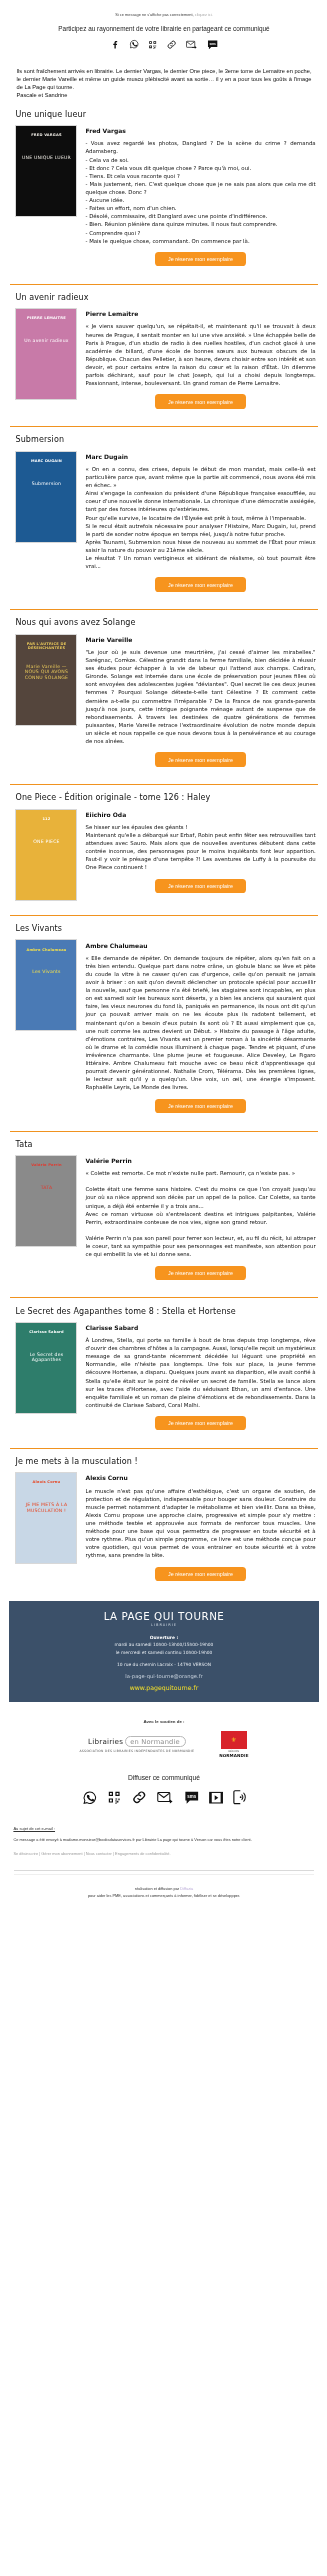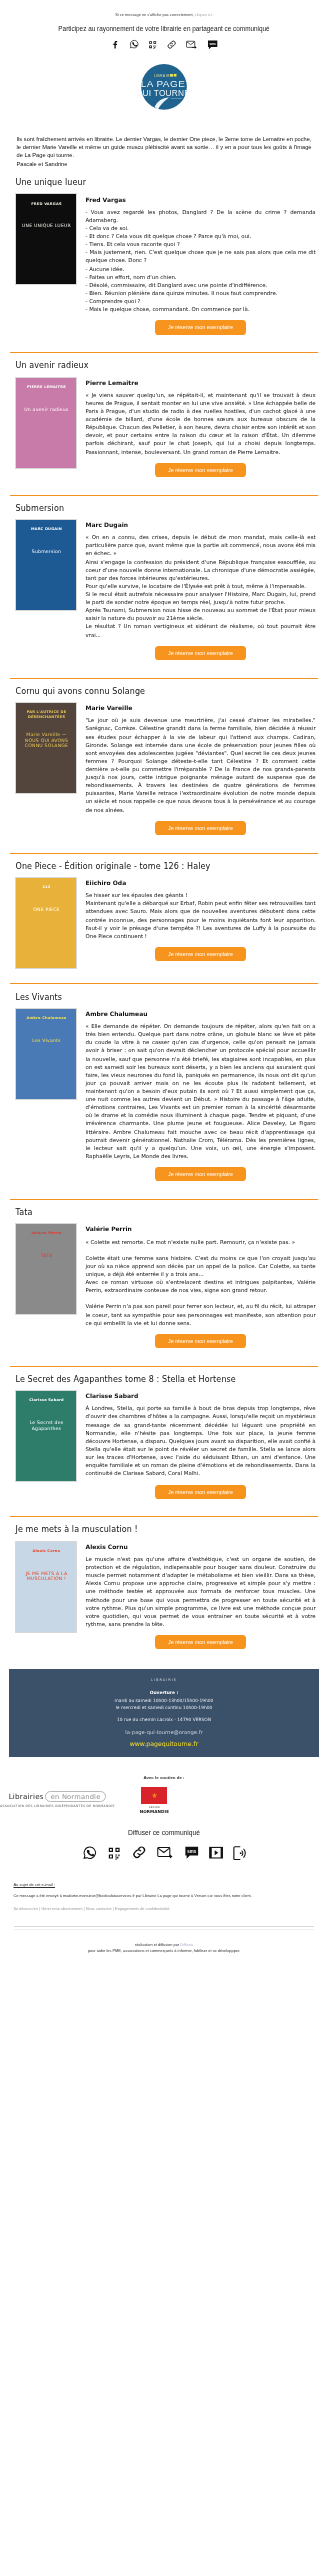--- a/index.html
+++ b/index.html
@@ -137,21 +137,21 @@
   }
   .banner-sub{font-size:3.6px;letter-spacing:1px;color:#cfd8e2;margin-bottom:7.2px;}
   .banner-line{font-size:4.4px;line-height:1.7;color:#e6ebf1;}
   .banner-line.b{font-weight:bold;color:#ffffff;}
   .banner-mail{font-size:5.2px;color:#c8d2dd;margin-top:5.2px;}
   .banner-web{font-size:6.2px;color:#f5e028;margin-top:5.2px;font-weight:400;}
 
   
   .support{text-align:center;padding:17.5px 0 0 0;}
   .support-label{font-size:4.4px;color:#333;font-weight:bold;margin-bottom:7.2px;font-family:"Liberation Sans",sans-serif;}
-  .support-logos{display:flex;justify-content:flex-start;align-items:center;gap:25px;}
+  .support-logos{display:flex;justify-content:center;align-items:center;gap:25px;}
   .lib-logo{text-align:center;}
   .lib-logo .l1{font-size:7.2px;color:#2b2b2b;letter-spacing:0.2px;}
   .lib-logo .l1 .pill{
     display:inline-block;border:0.5px solid #b8b8b8;border-radius:6.2px;
     padding:0.5px 4.6px;color:#8f8f8f;margin-left:1.5px;font-size:6.7px;
   }
   .lib-logo .l2{font-size:3.1px;color:#555;letter-spacing:0.3px;margin-top:2.1px;line-height:1.5;}
   .norm{text-align:center;}
   .norm .flag{
     width:26px;height:17.5px;background:#d8232a;margin:0 auto;
@@ -218,33 +218,20 @@
         </svg>
     </span>
     <span class="ic">
       <svg width="11.3" height="9.8" viewBox="0 0 24 21">
           <path fill="#111" d="M2 1h20v14H9l-5 5v-5H2z"></path>
           <text x="12" y="11" font-size="7" font-weight="bold" fill="#fff" text-anchor="middle" font-family="Liberation Sans, sans-serif">sms</text>
         </svg>
     </span>
   </div>
 
-  <div class="logo-wrap">
-    <svg width="54" height="54" viewBox="0 0 104 104">
-      <circle cx="52" cy="48" r="44" fill="#20638f"></circle>
-      <path d="M20 70 Q52 104 88 64 Q62 84 34 86 Z" fill="#20638f"></path>
-      <path d="M34 86 Q42 70 62 68 Q46 80 40 92 Z" fill="#eef5f9"></path>
-      <text x="52" y="28" font-size="6" fill="#e6e09a" text-anchor="middle" letter-spacing="1.2" font-family="Liberation Sans, sans-serif">LIBRAIRIE</text>
-      <rect x="64" y="23" width="5" height="5" fill="#f2e73d"></rect>
-      <rect x="71" y="23" width="5" height="5" fill="#f2e73d"></rect>
-      <text x="50" y="48" font-size="19" fill="#eef5f9" text-anchor="middle" letter-spacing="1" font-family="Liberation Sans, sans-serif">LA PAGE</text>
-      <text x="50" y="65" font-size="16" fill="#eef5f9" text-anchor="middle" letter-spacing=".5" font-family="Liberation Sans, sans-serif">QUI TOURNE</text>
-      <text x="76" y="72" font-size="4" fill="#cfe0ea" text-anchor="middle" letter-spacing="1" font-family="Liberation Sans, sans-serif">VERSON</text>
-    </svg>
-  </div>
 
   <div class="intro">
     <span>Ils sont fraîchement arrivés en librairie. Le dernier Vargas, le dernier One piece, le 3eme tome de Lemaitre en poche, le dernier Marie Vareille et même un guide muscu plébiscité avant sa sortie… il y en a pour tous les goûts à l'image de La Page qui tourne.</span>
     <span class="sig">Pascale et Sandrine</span>
   </div>
 
   <div id="books-root">
       <div class="booksec">
         <h2 class="book-title">Une unique lueur</h2>
         <div class="book-row">
@@ -305,21 +292,21 @@
 Pour qu'elle survive, le locataire de l'Élysée est prêt à tout, même à l'impensable.
 Si le recul était autrefois nécessaire pour analyser l'Histoire, Marc Dugain, lui, prend le parti de sonder notre époque en temps réel, jusqu'à notre futur proche.
 Après Tsunami, Submersion nous hisse de nouveau au sommet de l'État pour mieux saisir la nature du pouvoir au 21ème siècle.
 Le résultat ? Un roman vertigineux et sidérant de réalisme, où tout pourrait être vrai...</div>
             <div class="cta-wrap"><a class="cta" href="#">Je réserve mon exemplaire</a></div>
           </div>
         </div>
       </div>
       <div class="sep"></div>
       <div class="booksec">
-        <h2 class="book-title">Cornu qui avons connu Solange</h2>
+        <h2 class="book-title">Nous qui avons avez Solange</h2>
         <div class="book-row">
           <div class="cover-cell">
             <div class="cover" style="height:92px;background:#54453c">
               <div class="ctxt" style="top:7.2px;color:#e8c85a;font-weight:bold;padding:0 3.1px;">PAR L'AUTRICE DE DÉSENCHANTÉES</div>
               <div class="ctxt" style="top:29px;color:#e8c85a;font-size:4.6px;padding:0 4.1px;">Marie Vareille — NOUS QUI AVONS CONNU SOLANGE</div>
             </div>
           </div>
           <div class="txt-cell">
             <div class="author">Marie Vareille</div>
             <div class="blurb">"Le jour où je suis devenue une meurtrière, j'ai cessé d'aimer les mirabelles." Sarégnac, Corrèze. Célestine grandit dans la ferme familiale, bien décidée à réussir ses études pour échapper à la vie de labeur qui l'attend aux champs. Cadiran, Gironde. Solange est internée dans une école de préservation pour jeunes filles où sont envoyées des adolescentes jugées "déviantes". Quel secret lie ces deux jeunes femmes ? Pourquoi Solange déteste-t-elle tant Célestine ? Et comment cette dernière a-t-elle pu commettre l'irréparable ? De la France de nos grands-parents jusqu'à nos jours, cette intrigue poignante ménage autant de suspense que de rebondissements. À travers les destinées de quatre générations de femmes puissantes, Marie Vareille retrace l'extraordinaire évolution de notre monde depuis un siècle et nous rappelle ce que nous devons tous à la persévérance et au courage de nos aînées.</div>
@@ -414,20 +401,21 @@
           <div class="txt-cell">
             <div class="author">Alexis Cornu</div>
             <div class="blurb">Le muscle n'est pas qu'une affaire d'esthétique, c'est un organe de soutien, de protection et de régulation, indispensable pour bouger sans douleur. Construire du muscle permet notamment d'adapter le métabolisme et bien vieillir. Dans sa thèse, Alexis Cornu propose une approche claire, progressive et simple pour s'y mettre : une méthode testée et approuvée aux formats de renforcer tous muscles. Une méthode pour une base qui vous permettra de progresser en toute sécurité et à votre rythme. Plus qu'un simple programme, ce livre est une méthode conçue pour votre quotidien, qui vous permet de vous entrainer en toute sécurité et à votre rythme, sans prendre la tête.</div>
             <div class="cta-wrap"><a class="cta" href="#">Je réserve mon exemplaire</a></div>
           </div>
         </div>
       </div>
     </div>
 
   <div class="banner">
+    <div class="banner-logo">LA PAGE QUI TOURNE</div>
     <div class="banner-sub">LIBRAIRIE</div>
     <div class="banner-line b">Ouverture :</div>
     <div class="banner-line">mardi au samedi 10h00-13h00/15h00-19h00</div>
     <div class="banner-line">le mercredi et samedi continu 10h00-19h00</div>
     <div class="banner-line" style="margin-top:4.1px">10 rue du chemin Lacroix - 14790 VERSON</div>
     <div class="banner-mail">la-page-qui-tourne@orange.fr</div>
     <div class="banner-web">www.pagequitourne.fr</div>
   </div>
 
   <div class="support">

